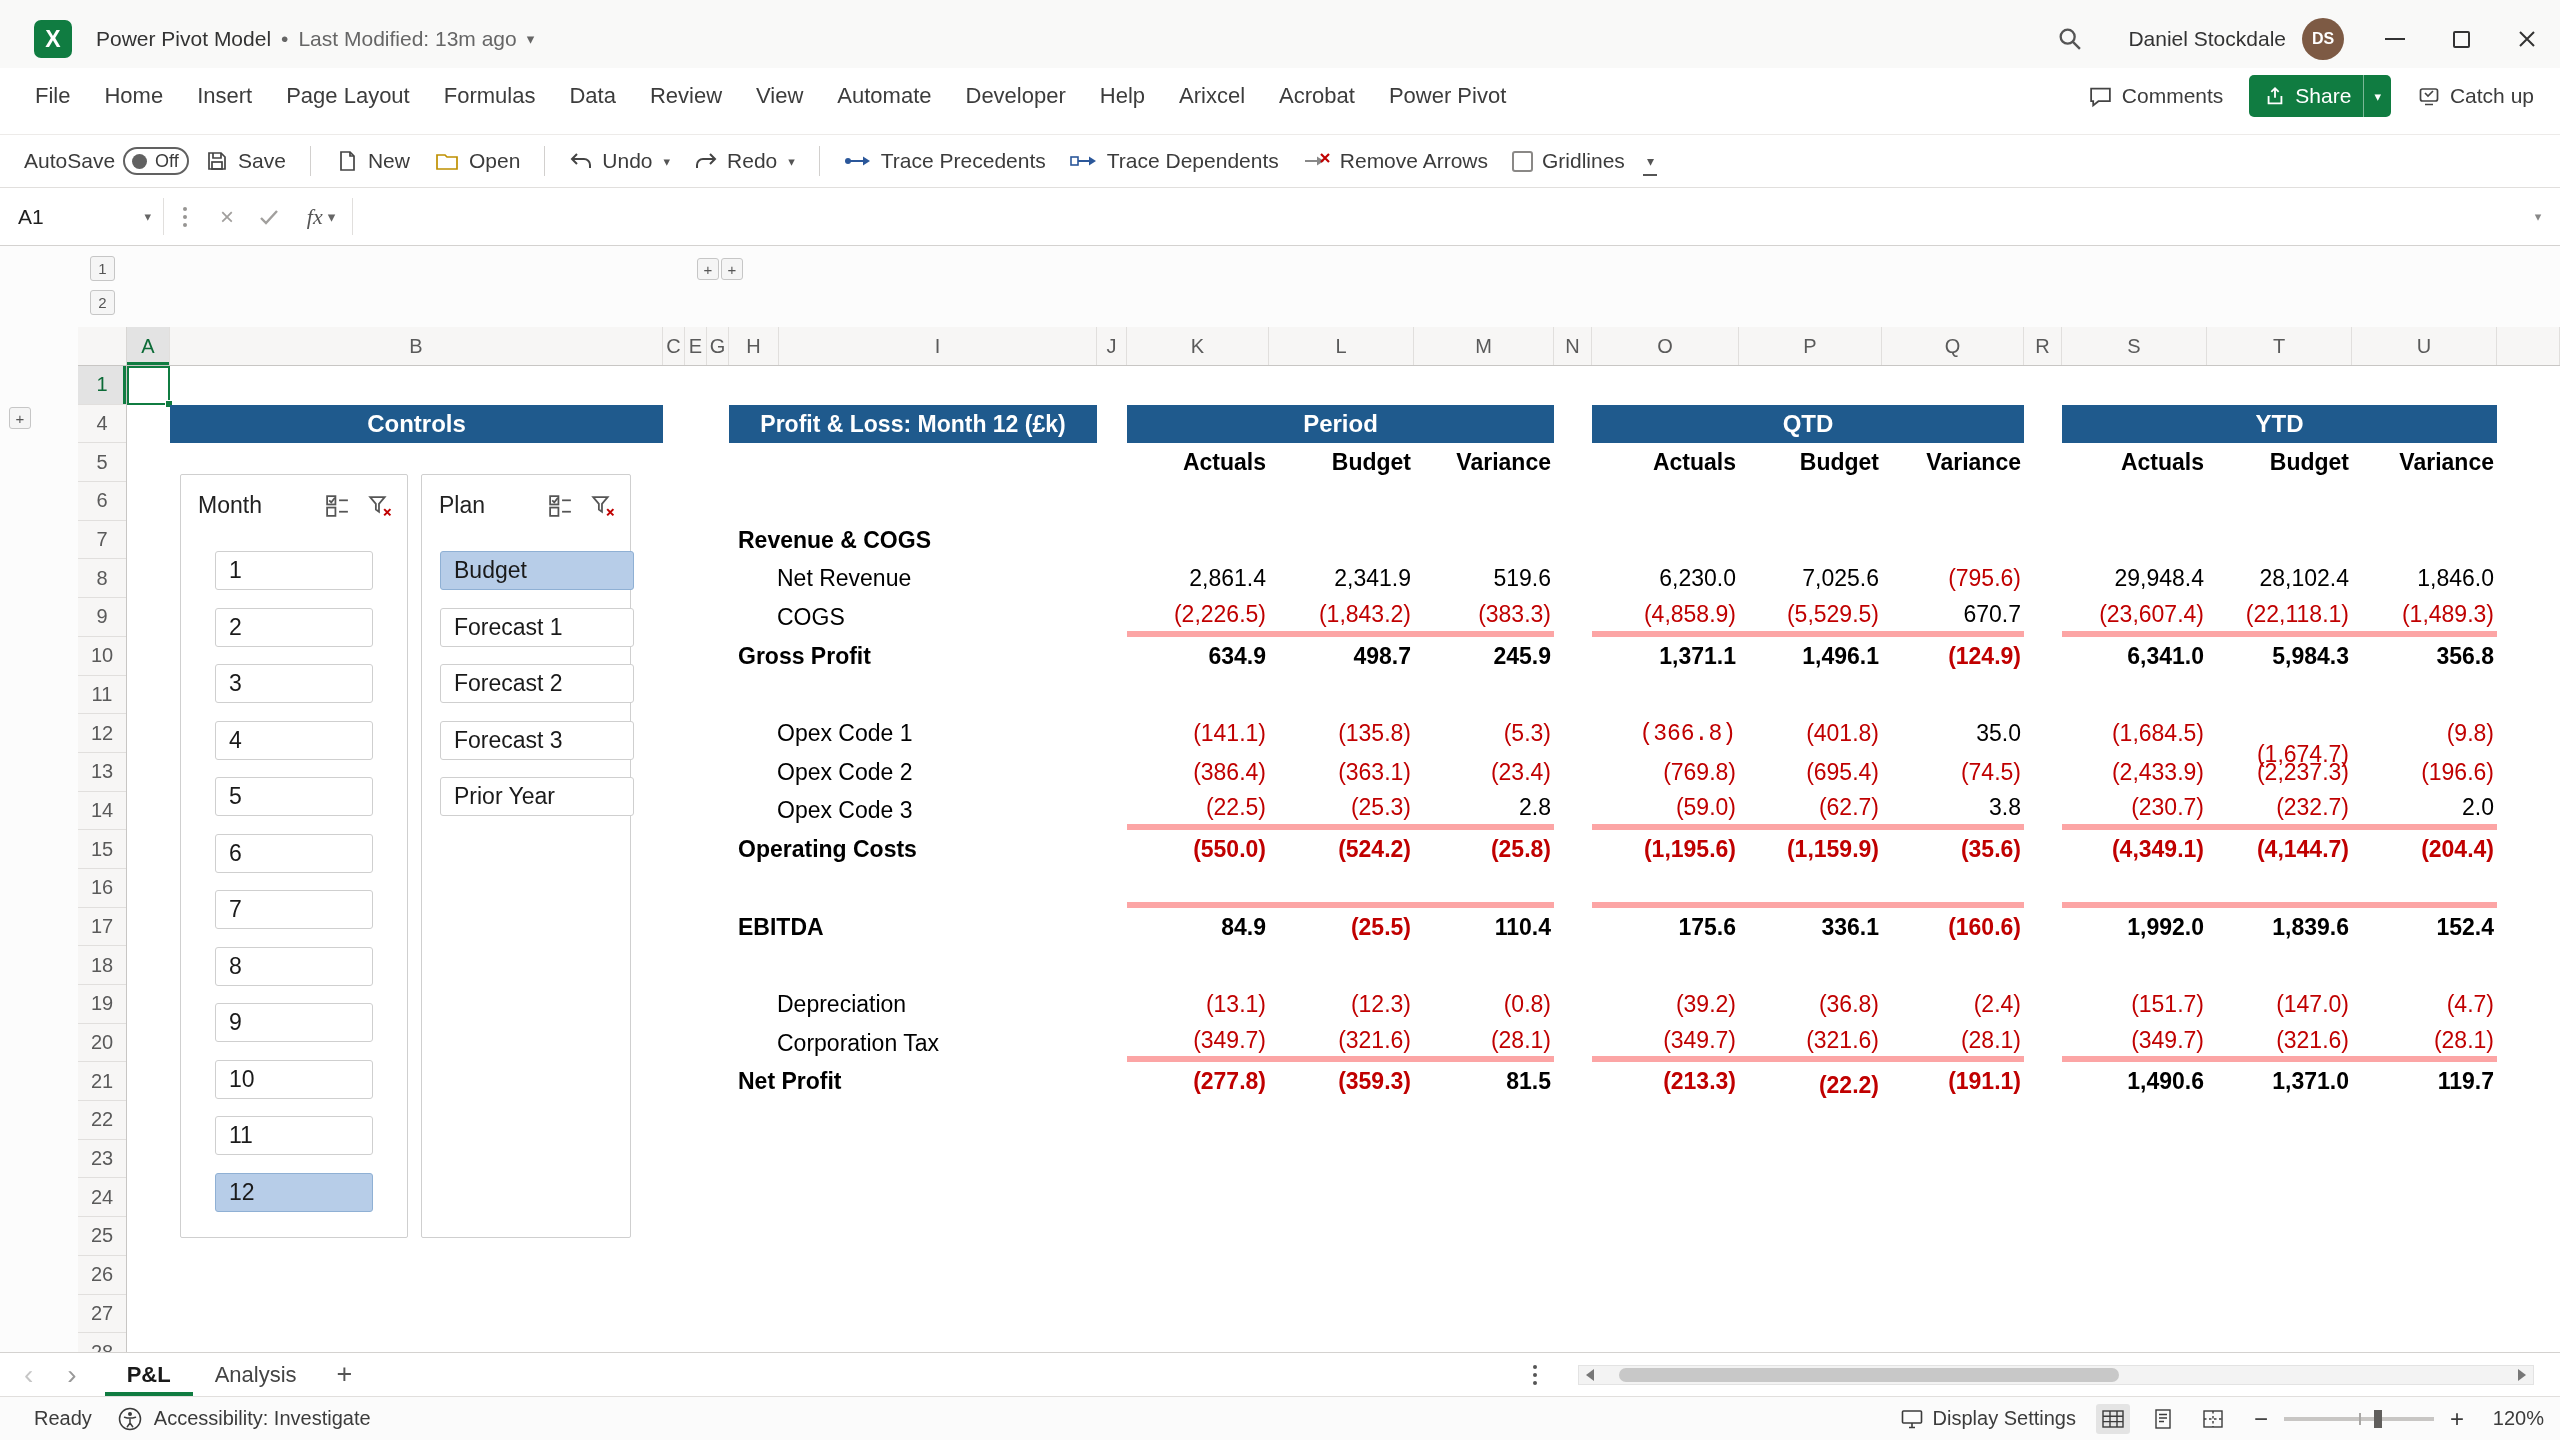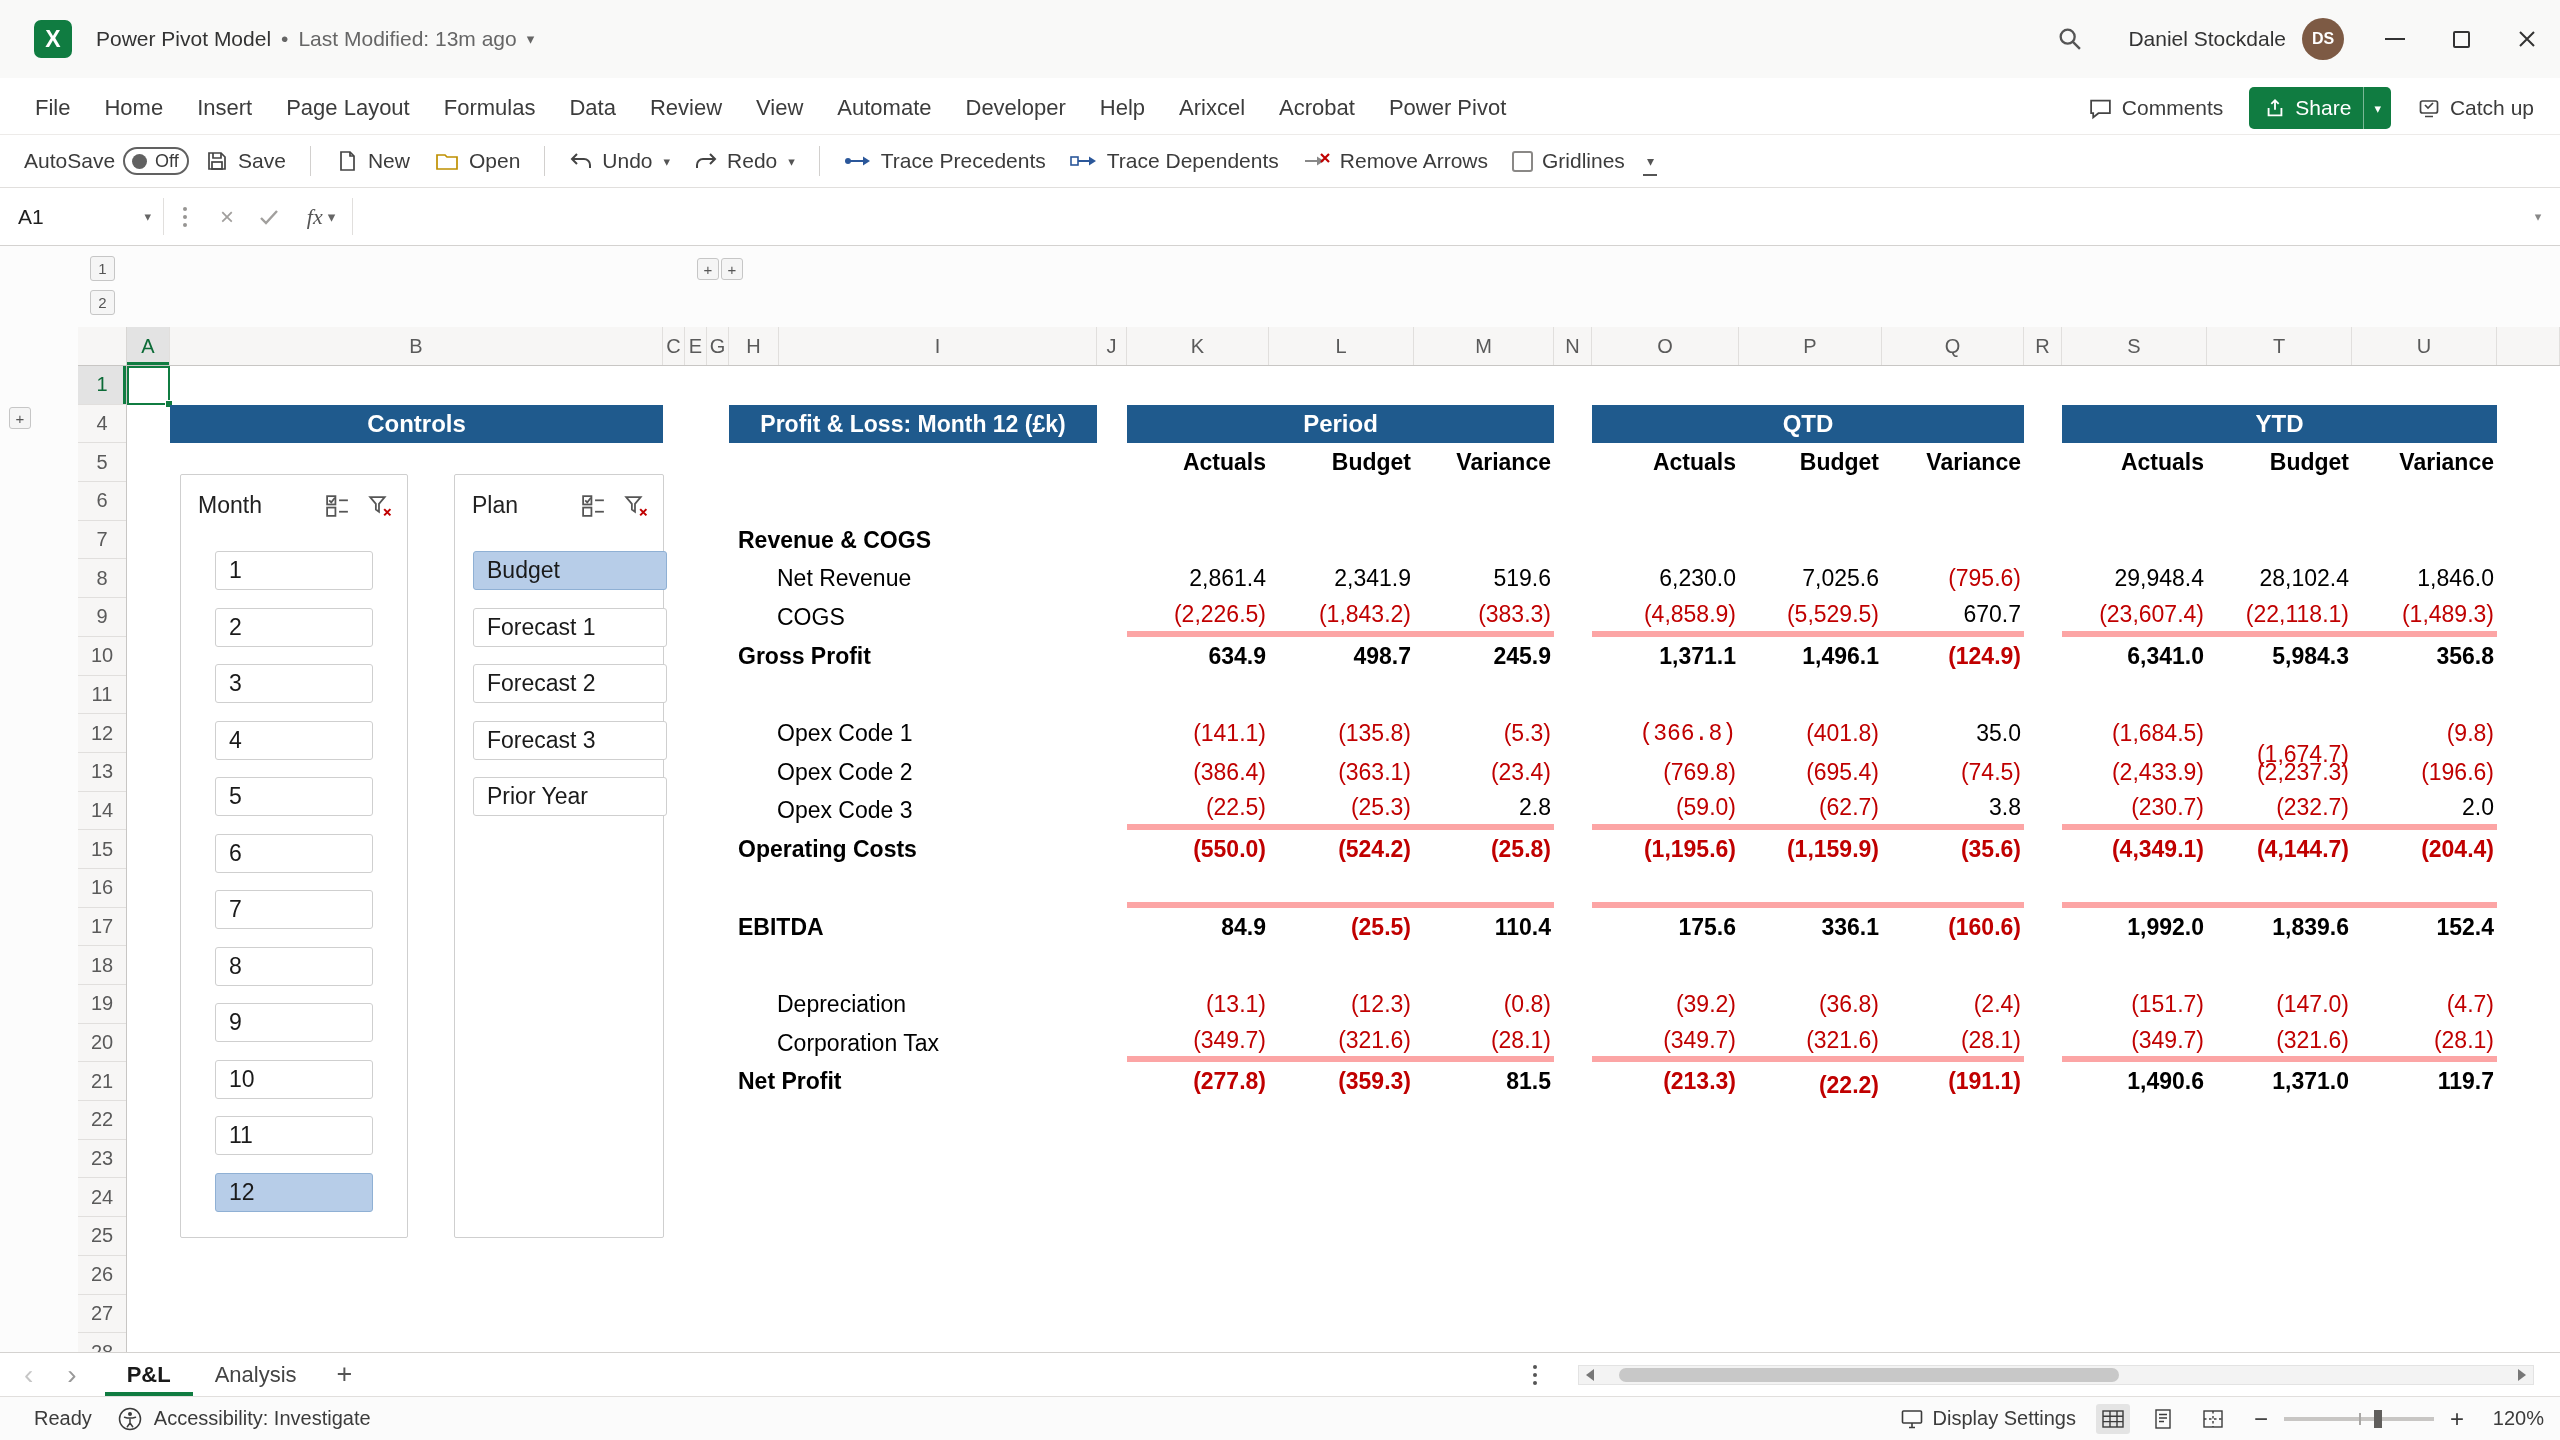--- a/index.html
+++ b/index.html
@@ -19,21 +19,21 @@
   .chev { color:#666; font-size:15px; }
   .tb-right { position:absolute; right:0; top:0; height:78px; display:flex; align-items:center; }
   .search-btn { width:64px; display:flex; justify-content:center; }
   .user-name { font-size:21px; color:#333; margin:0 16px 0 26px; }
   .avatar { width:42px; height:42px; border-radius:50%; background:#7D5A44; color:#fff; font-size:16px; font-weight:bold; display:flex; align-items:center; justify-content:center; margin-right:18px; }
   .win-btn { width:66px; height:78px; display:flex; align-items:center; justify-content:center; color:#333; }
   .min-glyph { width:20px; height:2px; background:#333; }
   .max-glyph { width:17px; height:17px; border:2px solid #333; border-radius:2px; }
 
   
-  .menubar { position:absolute; top:80px; left:0; right:0; height:56px; background:#fff; display:flex; align-items:center; padding-left:18px; }
+  .menubar { position:absolute; top:68px; left:0; right:0; height:56px; background:#fff; display:flex; align-items:center; padding-left:18px; }
   .menu-tab { padding:0 17px; font-size:22px; color:#3C3C3C; height:100%; display:flex; align-items:center; cursor:default; }
   .mb-right { position:absolute; right:14px; top:0; height:56px; display:flex; align-items:center; gap:14px; }
   .pill-btn { display:flex; align-items:center; gap:9px; font-size:21px; color:#3C3C3C; padding:0 12px; height:44px; }
   .share-btn { background:var(--green); color:#fff; border-radius:5px; height:42px; display:flex; align-items:stretch; font-size:21px; }
   .share-main { display:flex; align-items:center; gap:9px; padding:0 12px 0 15px; }
   .share-chev { border-left:1px solid rgba(255,255,255,.45); padding:0 10px; display:flex; align-items:center; font-size:13px; }
 
   
   .toolbar { position:absolute; top:134px; left:0; right:0; height:54px; background:#fff; border-top:1px solid #EDEBE9; border-bottom:1px solid #E1DFDD; display:flex; align-items:center; padding-left:24px; gap:8px; font-size:21px; color:#3C3C3C; }
   .tb-item { display:flex; align-items:center; gap:9px; padding:0 8px; height:40px; border-radius:4px; }
@@ -675,21 +675,21 @@
           <div class="slicer-item">6</div>
           <div class="slicer-item">7</div>
           <div class="slicer-item">8</div>
           <div class="slicer-item">9</div>
           <div class="slicer-item">10</div>
           <div class="slicer-item">11</div>
           <div class="slicer-item selected">12</div>
         </div>
     </div>
 
-    <div class="slicer" style="left:294px; width:210px;margin-left:33px;">
+    <div class="slicer" style="left:294px; width:210px;">
       <div class="slicer-head">
         <span class="slicer-title">Plan</span>
         <span class="slicer-btn">
             <svg width="27" height="27" viewBox="0 0 26 26" fill="none" stroke="#555" stroke-width="1.7">
               <rect x="3" y="4" width="8" height="8"></rect>
               <path d="M5 8l2 2 3.5-4.5"></path>
               <path d="M14.5 8H23"></path>
               <rect x="3" y="15" width="8" height="8"></rect>
               <path d="M14.5 19H23"></path>
             </svg>

